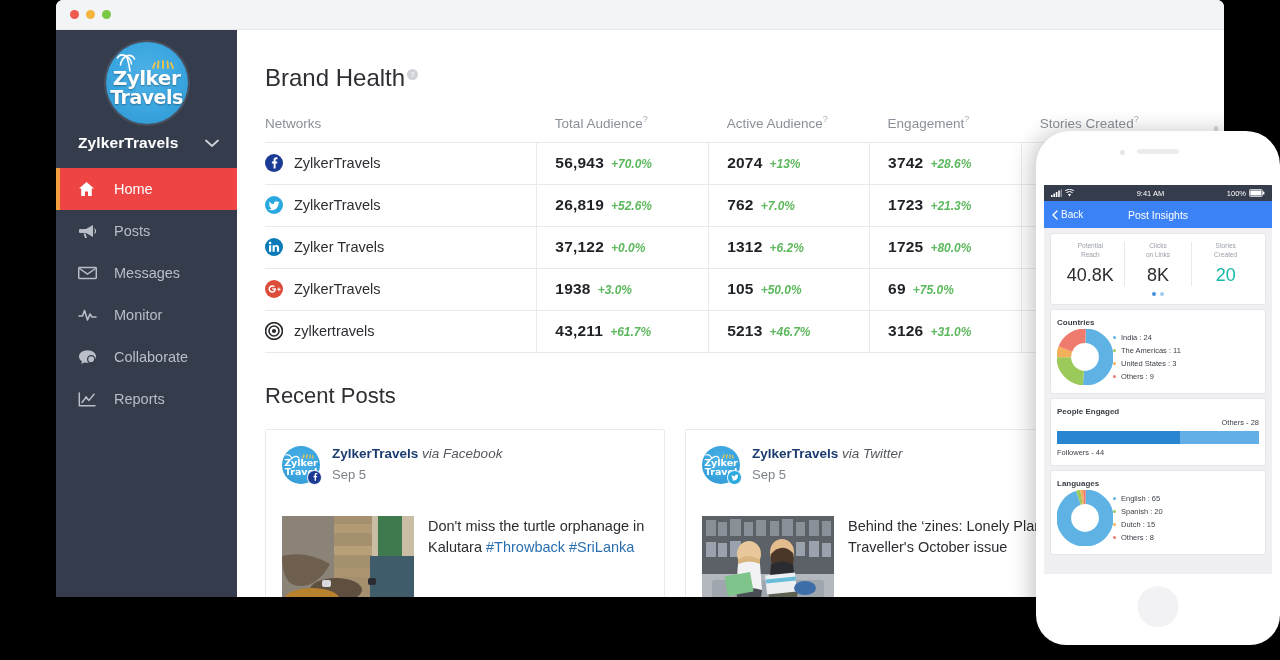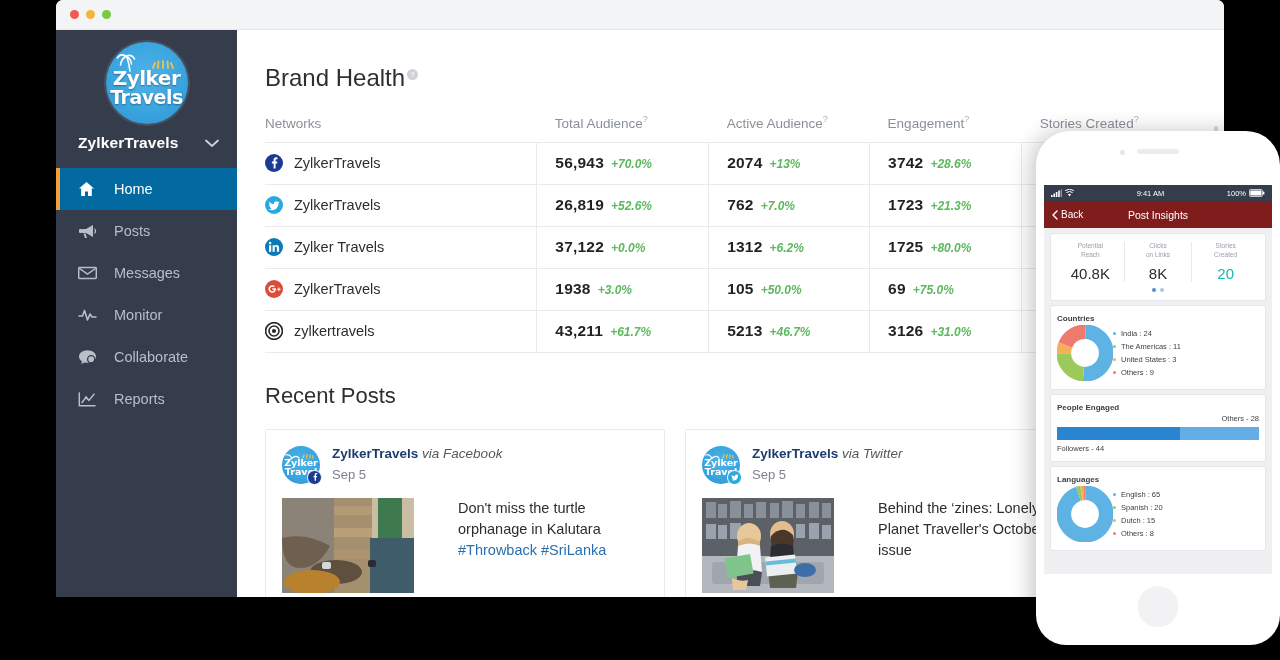--- a/index.html
+++ b/index.html
@@ -71,21 +71,21 @@
   .mitem {
     display: flex; align-items: center; height: 42px;
     padding-left: 22px; color: #b9bec8; font-size: 14.5px;
     position: relative; cursor: pointer;
   }
   .mitem .micon {
     width: 24px; margin-right: 12px; display: flex;
     align-items: center; justify-content: flex-start;
     color: #b9bec8;
   }
-  .mitem.active { background: #0369a1; color: #fff; }
+  .mitem.active { background: #ef4444; color: #fff; }
   .mitem.active .micon { color: #fff; }
   .mitem.active::before {
     content: ""; position: absolute; left: 0; top: 0; bottom: 0;
     width: 4px; background: #f2a03d;
   }
 
   
   .main { flex: 1; background: #fff; padding: 34px 0 0 28px; position: relative; overflow: hidden; }
   .h1 {
     font-size: 24px; color: #2d2f33; font-weight: 400;
@@ -136,21 +136,21 @@
   .pavatar .pt { position: absolute; left: 0; right: 0; top: 12px; color: #fff; font-weight: bold;
     font-size: 9.5px; line-height: 1.0; text-align: center; font-family: "DejaVu Sans", sans-serif; }
   .pavatar .badge {
     position: absolute; right: -2px; bottom: -1px; width: 15px; height: 15px;
     border-radius: 50%; border: 1.5px solid #fff;
   }
   .pmeta .pline { font-size: 13.5px; color: #1b3c70; }
   .pmeta .pname { font-weight: bold; color: #1b3c70; }
   .pmeta .pvia { font-style: italic; color: #54585e; font-weight: normal; }
   .pmeta .pdate { font-size: 13px; color: #7d838b; margin-top: 6px; }
-  .pbody { display: flex; margin-top: 14px; gap: 30px; }
+  .pbody { display: flex; margin-top: 32px; }
   .pthumb { width: 132px; height: 95px; flex: 0 0 132px; margin-right: 14px; overflow: hidden; }
   .ptext { font-size: 14.5px; color: #2b2d30; line-height: 1.45; }
   .ptext a { color: #2a6fb0; text-decoration: none; }
 
   .vscroll {
     position: absolute; right: 6px; top: 96px; width: 4px; height: 6px;
     background: #d6d8dc; border-radius: 2px;
   }
   .hscroll {
     position: absolute; left: 181px; bottom: 0px; height: 4px; width: 105px;
@@ -175,34 +175,34 @@
   .p-screen {
     position: absolute; left: 8px; right: 8px; top: 54px; height: 389px;
     background: #f0f0f2; overflow: hidden;
   }
   .p-status {
     height: 16px; background: #353c4c; color: #fff; font-size: 7.5px;
     display: flex; align-items: center; padding: 0 7px; justify-content: space-between;
   }
   .p-status .left { display: flex; align-items: center; gap: 3px; }
   .p-nav {
-    height: 27px; background: #7f1d1d; color: #fff;
+    height: 27px; background: #3b82f6; color: #fff;
     display: flex; align-items: center; position: relative;
   }
   .p-nav .back { position: absolute; left: 8px; font-size: 10px; display: flex; align-items: center; gap: 3px; }
   .p-nav .ttl { width: 100%; text-align: center; font-size: 10.5px; }
   .p-card {
     background: #fff; margin: 6px 7px; border-radius: 2px; padding: 8px 6px;
     box-shadow: 0 0 0 1px #e6e7ea;
   }
   .p-kpis { display: flex; }
   .p-kpi { flex: 1; text-align: center; border-right: 1px solid #e8e9eb; }
   .p-kpi:last-child { border-right: none; }
   .p-kpi .kl { font-size: 6.5px; color: #9aa0a8; line-height: 1.35; }
-  .p-kpi .kv { font-size: 15px; color: #2b2d30; margin-top: 5px; font-weight: 500; }
+  .p-kpi .kv { font-size: 18px; color: #2b2d30; margin-top: 5px; font-weight: 500; }
   .p-kpi .kv.teal { color: #16b8a8; }
   .p-dots { display: flex; justify-content: center; gap: 4px; margin-top: 6px; }
   .p-dots i { width: 4px; height: 4px; border-radius: 50%; background: #4a90d9; display: block; }
   .p-dots i.lt { background: #9fcbee; }
   .p-ctitle { font-size: 8px; color: #3a3f47; font-weight: bold; margin-bottom: 2px; }
   .p-donutrow { display: flex; align-items: center; }
   .p-legend { }
   .p-legend div { font-size: 7.5px; color: #3a3f47; margin: 4px 0; display: flex; align-items: center; }
   .p-legend span.sw { width: 3px; height: 3px; border-radius: 50%; margin-right: 5px; display: inline-block; }
   .p-bar { height: 13px; display: flex; margin: 4px 0; }

